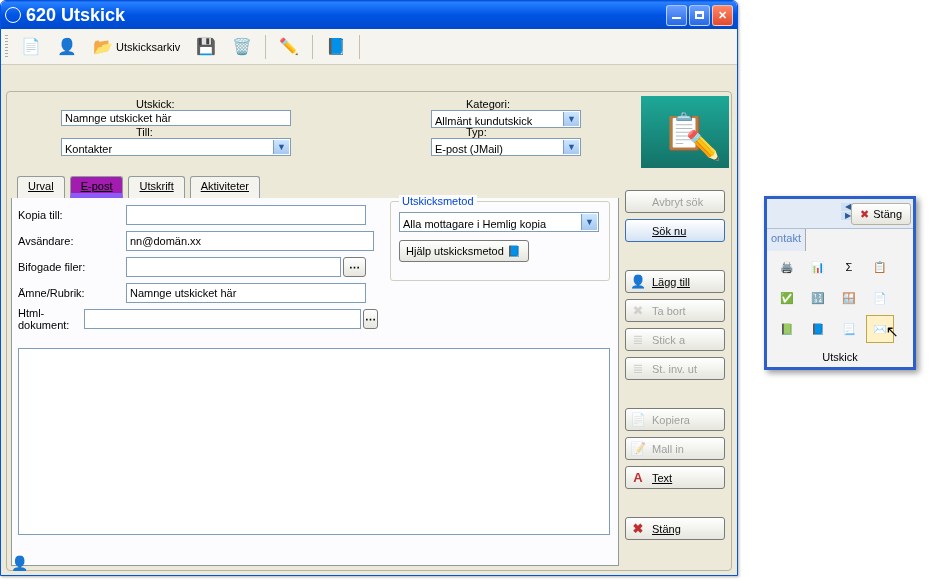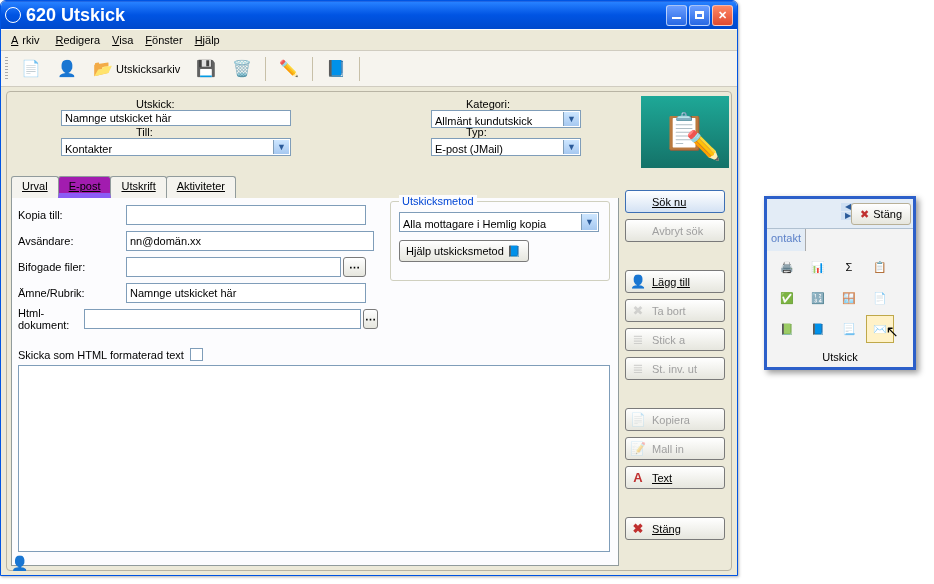--- a/index.html
+++ b/index.html
@@ -159,20 +159,21 @@
   height: 22px;
   display: flex;
 }
 .tab {
   border: 1px solid #919b9c;
   border-bottom: none;
   padding: 3px 10px;
   background: #f4f3ee;
   margin-right: -1px;
   border-radius: 3px 3px 0 0;
+  margin-left: 6px;
 }
 .tab.active {
   background: #a21caf;
   border-bottom: 5px solid #8b5cf6;
   z-index: 2;
 }
 
 .tab-panel {
   position: absolute;
   left: 4px; right: 112px; top: 106px; bottom: 4px;
@@ -313,27 +314,20 @@
       <div class="title-btn min">
           <div class="min-line"></div>
         </div>
       <div class="title-btn max">
           <div class="max-box"></div>
         </div>
       <div class="title-btn close">✕</div>
     </div>
   </div>
 
-  <div class="menubar">
-    <span><u>A</u><span title="Arkiv">rkiv</span></span>
-    <span><u>R</u>edigera</span>
-    <span><u>V</u>isa</span>
-    <span><u>F</u>önster</span>
-    <span><u>H</u>jälp</span>
-  </div>
 
   <div class="toolbar">
     <div class="tool-grip"></div>
     <div class="tool-btn">
         <span class="icon-box">📄</span>
       </div>
     <div class="tool-btn">
         <span class="icon-box">👤</span>
       </div>
     <div class="tool-btn">
@@ -433,36 +427,32 @@
             <span>Alla mottagare i Hemlig kopia</span>
             <div class="combo-arrow">▼</div>
           </div>
         <div class="help-btn">
           <span>Hjälp utskicksmetod</span>
           <span>📘</span>
         </div>
       </div>
 
       <div class="html-body">
-        <div class="html-label">
-          <span>Skicka som HTML formaterad text</span>
-          <div class="cb"></div>
-        </div>
         <div class="html-area"></div>
       </div>
     </div>
 
     <div class="right-buttons">
+      <div class="side-btn disabled">
+          <span class="side-ic"></span>
+          <span>Avbryt sök</span>
+        </div>
       <div class="side-btn default">
           <span class="side-ic"></span>
           <u>Sök nu</u>
-        </div>
-      <div class="side-btn disabled">
-          <span class="side-ic"></span>
-          <span>Avbryt sök</span>
         </div>
       <div class="spacer"></div>
       <div class="side-btn">
           <span class="side-ic">👤</span>
           <u>Lägg till</u>
         </div>
       <div class="side-btn disabled">
           <span class="side-ic">✖</span>
           <span>Ta bort</span>
         </div>

